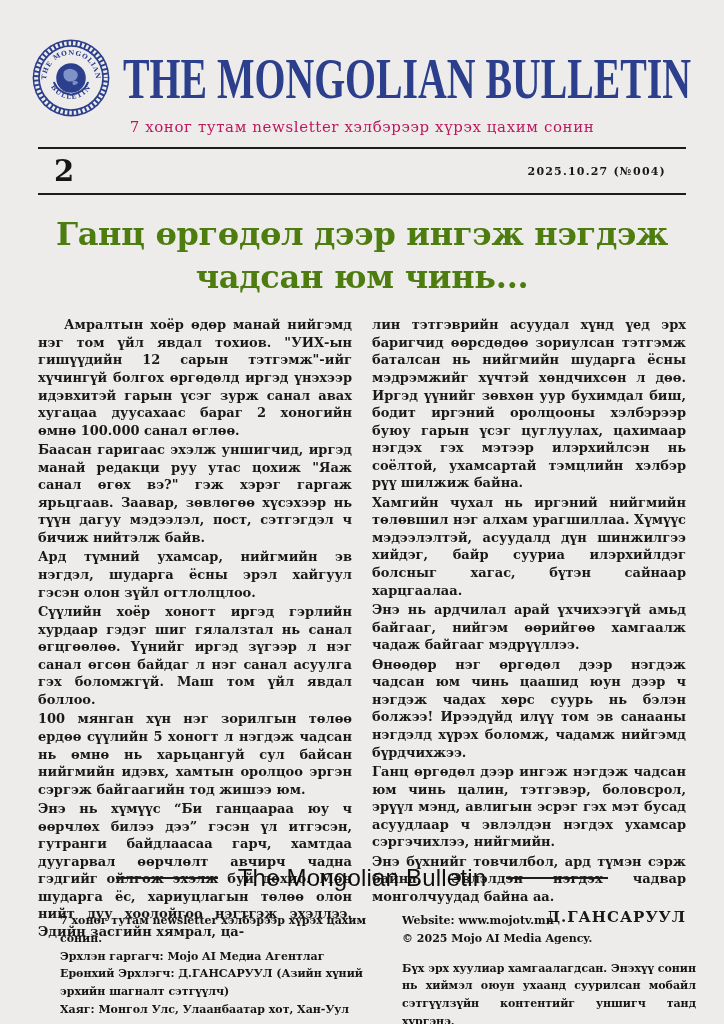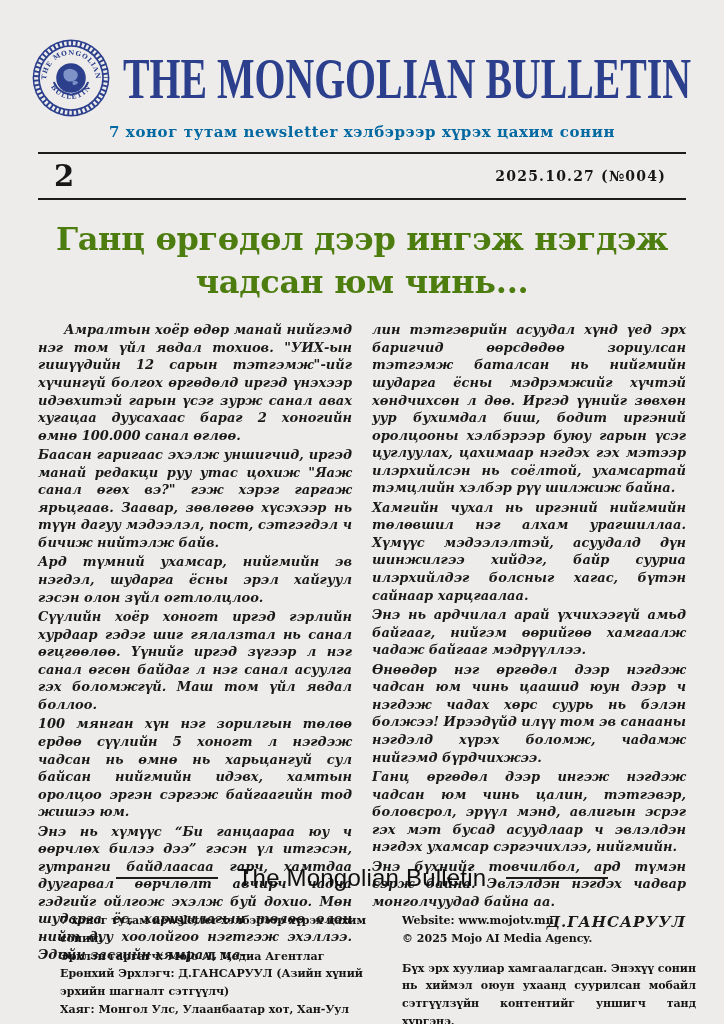--- a/index.html
+++ b/index.html
@@ -12,43 +12,43 @@
     color:#161616;
     -webkit-font-smoothing:antialiased;
   }
   .page{width:724px;height:1024px;position:relative;}
 
   
   .masthead{display:flex;align-items:center;justify-content:center;gap:10px;padding:38px 30px 0 30px;}
   .logo{width:80px;height:80px;flex:0 0 auto;}
   .masthead-title-svg{display:block;}
   .tagline{
-    text-align:center;font-weight:700;font-size:15px;letter-spacing:.6px;
-    margin-top:5px;color:#0369a1;
+    text-align:center;font-weight:400;font-size:15px;letter-spacing:.6px;
+    color:#be185d;
   }
 
   
   .rule{border:0;border-top:2px solid #1c1c1c;margin:0 38px;}
   .rule-top{margin-top:11px;}
   .issue-bar{
     display:flex;justify-content:space-between;align-items:center;
     padding:2px 20px 2px 16px;margin:0 38px;height:40px;
   }
   .page-number{font-weight:700;font-size:29px;letter-spacing:.5px;}
-  .issue-date{font-weight:700;font-size:14px;letter-spacing:1.2px;}
+  .issue-date{font-weight:700;font-size:11px;letter-spacing:1.2px;}
 
   
   .headline{
     margin:18px auto 0 auto;max-width:645px;
     text-align:center;font-weight:700;font-size:32px;line-height:1.35;
     letter-spacing:-.3px;color:#4d7c0f;
   }
 
   
-  .article{display:flex;gap:20px;margin:17px 38px 0 38px;font-style:italic;}
+  .article{display:flex;gap:20px;margin:17px 38px 0 38px;}
   .column{flex:1 1 0;text-align:justify;font-weight:700;font-size:13px;line-height:1.35;color:#191919;}
   .column p{margin:0 0 2px 0;}
   .column p.indent{text-indent:2em;}
   .byline{text-align:right;font-weight:700;font-size:15px;letter-spacing:1px;}
 
   
   .footer{position:absolute;left:0;right:0;top:864px;}
   .footer-title-row{display:flex;align-items:center;justify-content:center;gap:20px;}
   .footer-dash{width:102px;height:2px;background:#1c1c1c;}
   .footer-title{

